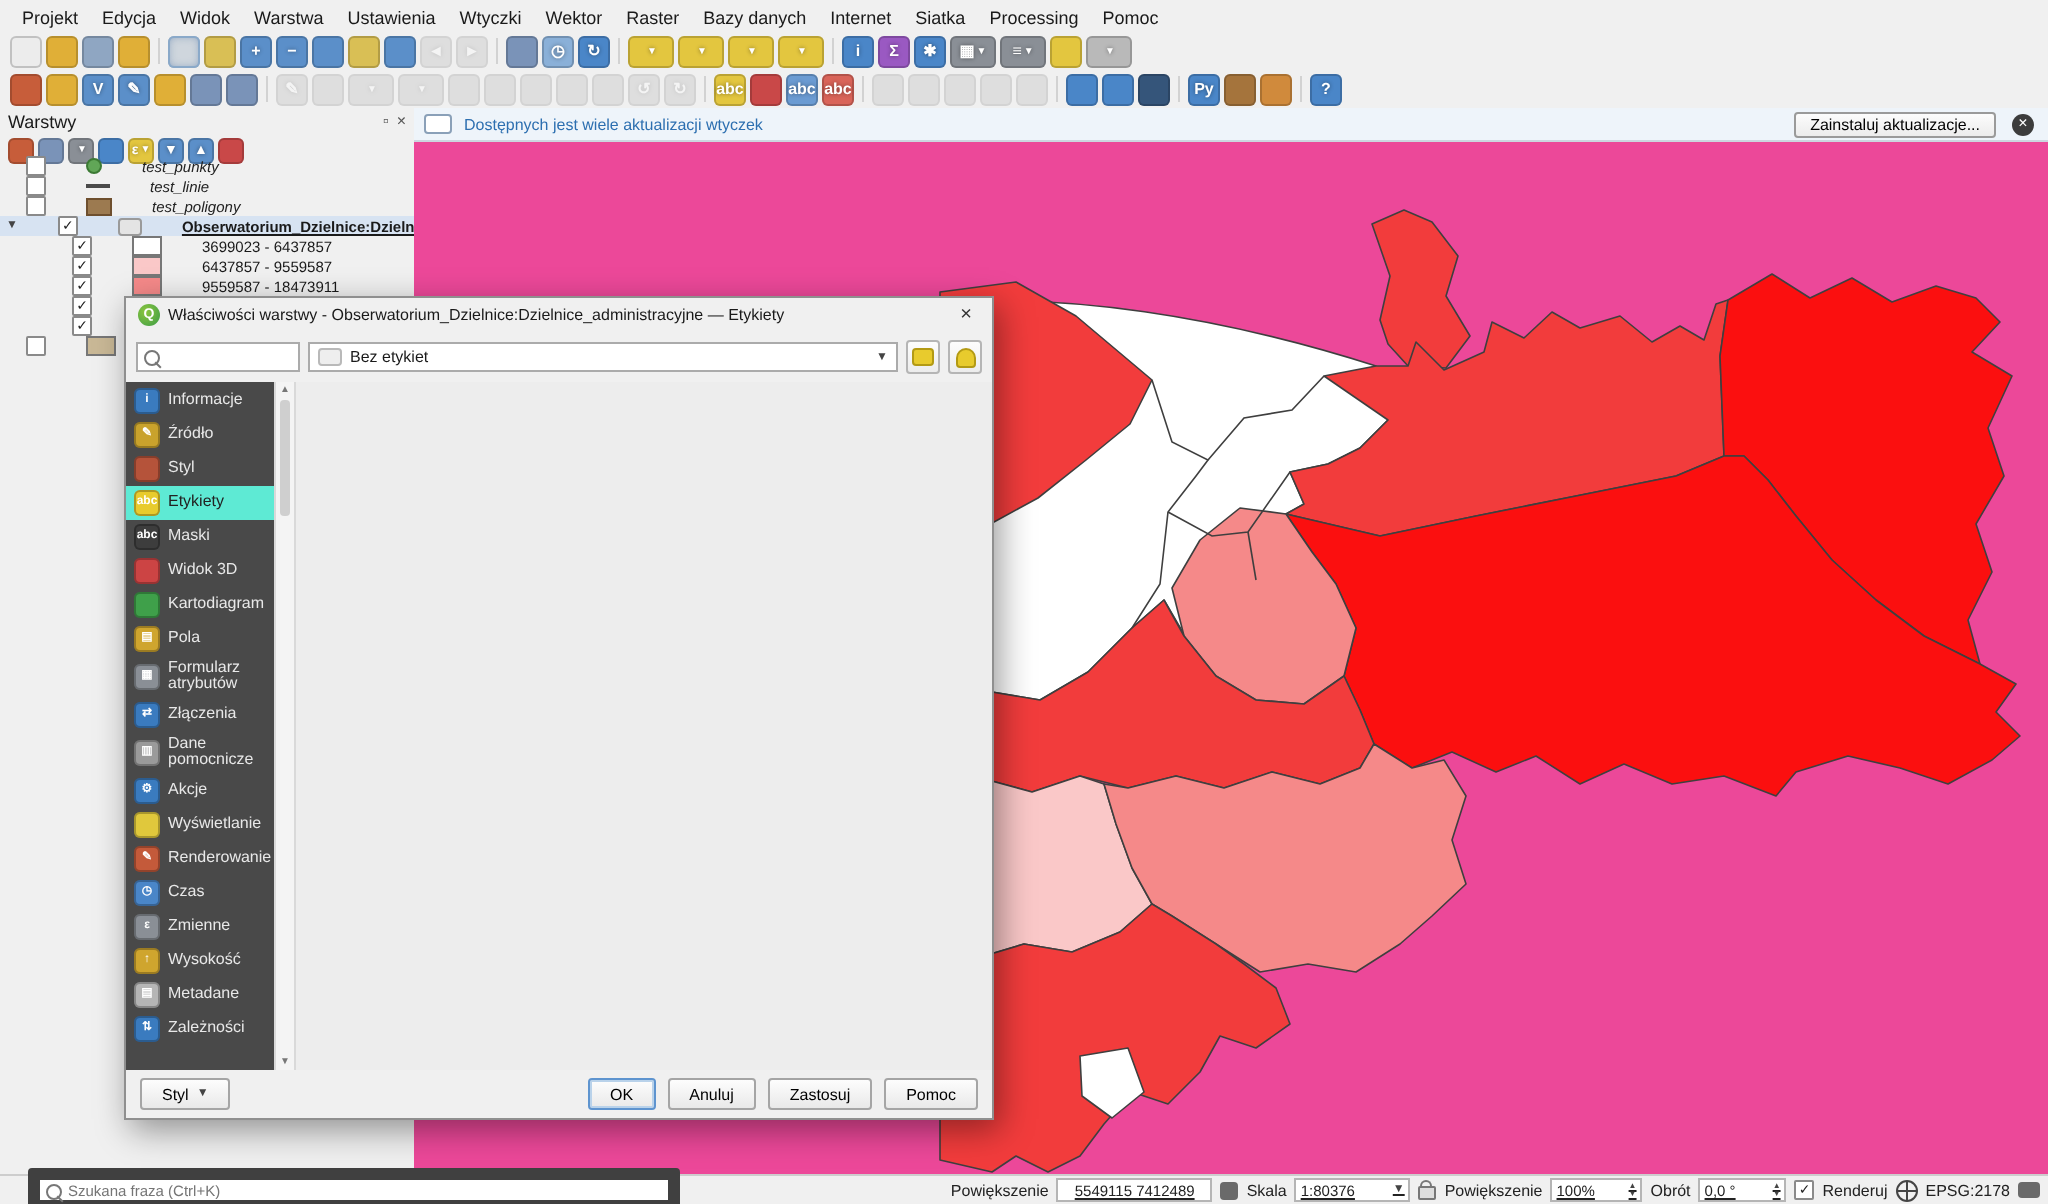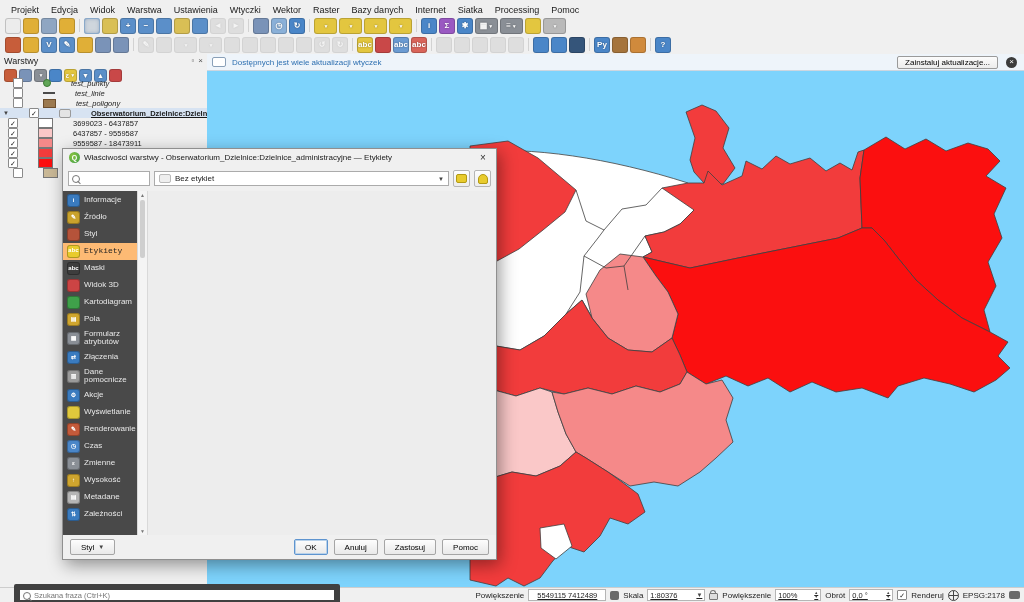--- a/index.html
+++ b/index.html
@@ -28,39 +28,39 @@
   #layers-panel{position:absolute;left:0;top:54px;width:207px;bottom:14px;background:#f0f0f0;
                 border-right:1px solid #cdcdcd;}
   .panel-header{height:12px;display:flex;align-items:center;padding:1px 4px;font-size:9px;}
   .panel-win-icons{margin-left:auto;display:flex;gap:4px;color:#555;font-size:8px;line-height:8px;}
   .panel-toolbar{height:14px;display:flex;align-items:center;padding-left:3px;}
   .panel-toolbar .tbi{width:13px;height:13px;font-size:7px;}
   .layer-tree{position:absolute;top:24px;left:0;right:0;bottom:0;overflow:hidden;}
   .tree-row{display:flex;align-items:center;height:10px;gap:20px;white-space:nowrap;font-size:7.5px;}
   .tree-row.ind0{padding-left:3px;}
   .tree-row.ind1{padding-left:13px;}
-  .tree-row.ind2{padding-left:8px;}
+  .tree-row.ind2{padding-left:36px;}
   .tree-row.selected{background:#d7e3f2;}
   .tree-row.bold .lbl{font-weight:bold;text-decoration:underline;}
   .tree-row.italic .lbl{font-style:italic;color:#222;}
   .cb{width:8px;height:8px;border:1px solid #8a8a8a;background:#fff;flex:none;display:flex;
       align-items:center;justify-content:center;font-size:7px;color:#222;line-height:7px;border-radius:1px;}
   .tree-row.checked .cb::after{content:"✓";}
   .sym{width:13px;height:8px;border:1px solid #777;flex:none;display:none;}
   .sym.on{display:block;}
   .kindsym{display:none;flex:none;}
   .tree-row.point .kindsym{display:block;width:6px;height:6px;border-radius:50%;background:#61a657;border:1px solid #3c7a34;}
   .tree-row.line .kindsym{display:block;width:12px;height:0;border-top:2px solid #4a4a4a;}
   .tree-row.polygon .kindsym{display:block;width:11px;height:7px;background:#9c7a50;border:1px solid #6e4f2e;}
   .expander{display:none;font-size:6px;color:#444;width:6px;}
   .tree-row.expand .expander{display:block;}
   .bubbleicon{display:none;}
   .tree-row.bubble .bubbleicon{display:block;width:10px;height:7px;border:1px solid #9a9a9a;border-radius:2px;background:#e4e4e4;flex:none;}
   
-  #map-canvas{position:absolute;left:207px;top:54px;right:0;bottom:14px;background:#7dd3fc;overflow:hidden;}
+  #map-canvas{position:absolute;left:207px;top:54px;right:0;bottom:14px;background:#ec4899;overflow:hidden;}
   .notification-bar{position:absolute;top:0;left:0;right:0;height:16px;background:#eef4fa;
                     border-bottom:1px solid #ccd6e0;display:flex;align-items:center;gap:6px;
                     padding:0 5px;font-size:8px;z-index:2;}
   .notif-bubble{width:12px;height:8px;border:1px solid #8aa0b8;border-radius:2px;background:#fff;flex:none;}
   .notif-text{color:#2d6fb0;}
   .notif-btn{margin-left:auto;border:1px solid #9a9a9a;background:linear-gradient(#fcfcfc,#ececec);
              border-radius:2px;font-size:8px;padding:1px 7px;}
   .notif-close{width:11px;height:11px;border-radius:50%;background:#3c3c3c;color:#fff;display:flex;
                align-items:center;justify-content:center;font-size:8px;line-height:8px;margin:0 2px;}
   #map-svg{position:absolute;top:16px;left:0;}
@@ -81,21 +81,21 @@
   .label-type-icon{width:10px;height:7px;border:1px solid #b9b9b9;border-radius:2px;background:#eee;flex:none;}
   .combo-arrow{margin-left:auto;font-size:6px;color:#444;}
   .dlg-iconbtn{width:15px;height:15px;border:1px solid #b5b5b5;border-radius:2px;flex:none;
                background:linear-gradient(#fdfdfd,#ececec);display:flex;align-items:center;justify-content:center;}
   .mini-bubble{width:9px;height:7px;background:#e8cb2d;border:1px solid #b39a14;border-radius:2px;}
   .mini-bucket{width:8px;height:8px;background:#e8cb2d;border:1px solid #b39a14;border-radius:50% 50% 2px 2px;}
   .dlg-body{flex:1;display:flex;min-height:0;}
   .dlg-sidebar{width:74px;background:#494949;overflow:hidden;padding-top:1px;flex:none;}
   .sb-item{display:flex;align-items:center;gap:4px;padding:2px 2px 2px 4px;color:#e8e8e8;font-size:8px;
            line-height:1.05;min-height:13px;}
-  .sb-item.selected{background:#fdba74;color:#222;font-family:Liberation Mono, monospace;}
+  .sb-item.selected{background:#5eead4;color:#222;}
   .sb-icon{width:13px;height:13px;border-radius:3px;flex:none;display:flex;align-items:center;justify-content:center;
            color:#fff;font-size:6px;font-weight:bold;box-shadow:inset 0 0 0 1px rgba(0,0,0,.25);}
   .dlg-scroll{width:9px;background:#f4f4f4;border-left:1px solid #d9d9d9;border-right:1px solid #d9d9d9;
               display:flex;flex-direction:column;align-items:center;font-size:5px;color:#777;padding:1px 0;flex:none;}
   .scroll-thumb{width:5px;height:58px;background:#cfcfcf;border-radius:2px;margin:2px 0;}
   .scroll-spacer{flex:1;}
   .dlg-content{flex:1;background:#ededed;}
   .dlg-bottom{height:24px;display:flex;align-items:center;gap:6px;padding:0 7px;flex:none;}
   .dlg-btn{height:16px;border:1px solid #a5a5a5;border-radius:2px;background:linear-gradient(#fdfdfd,#e9e9e9);
            font-size:8px;padding:0 10px;display:flex;align-items:center;gap:4px;}

